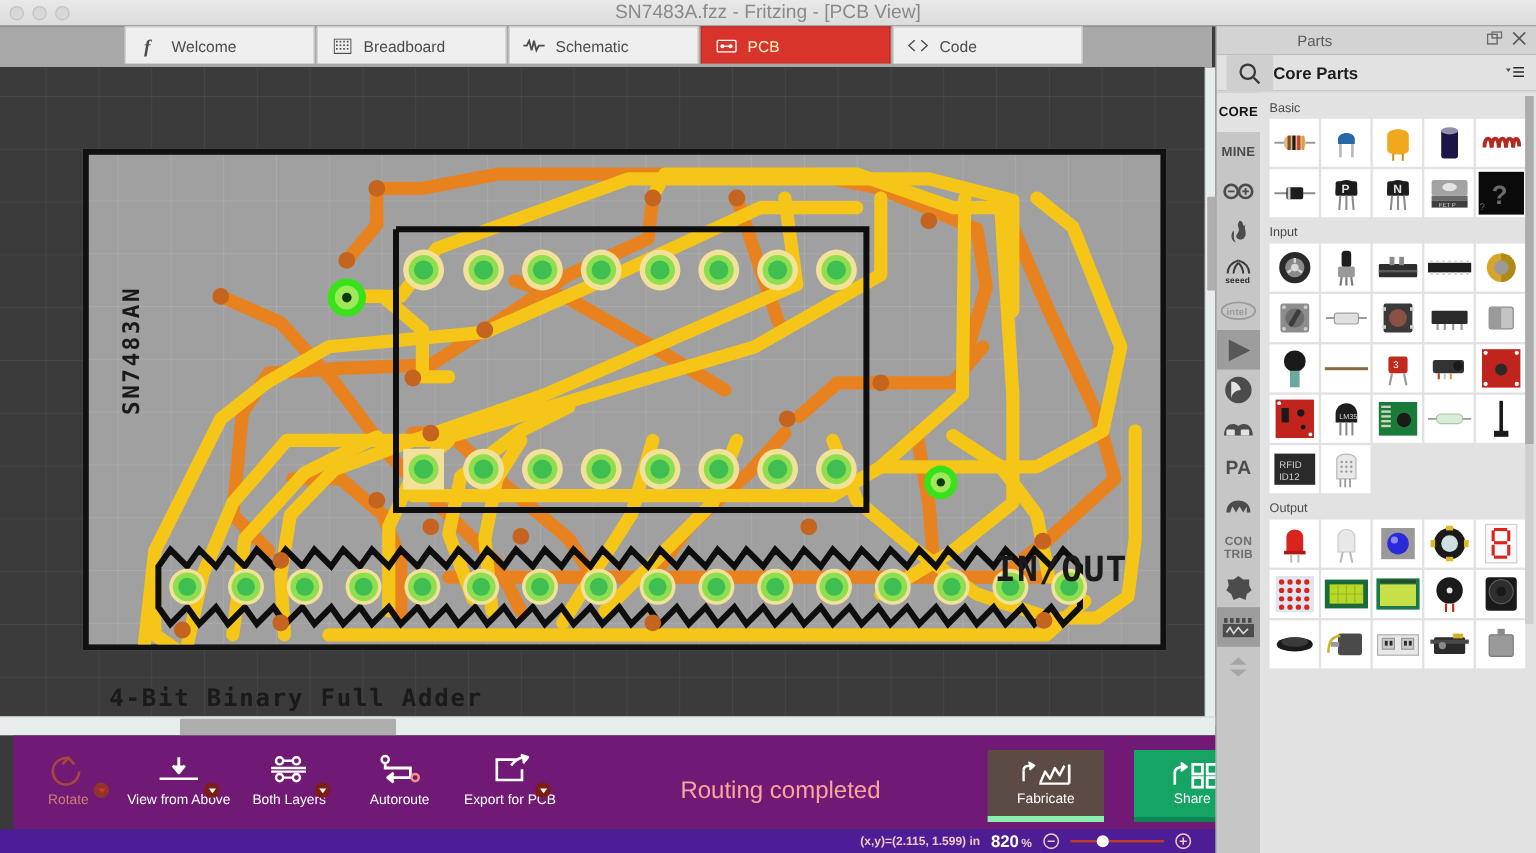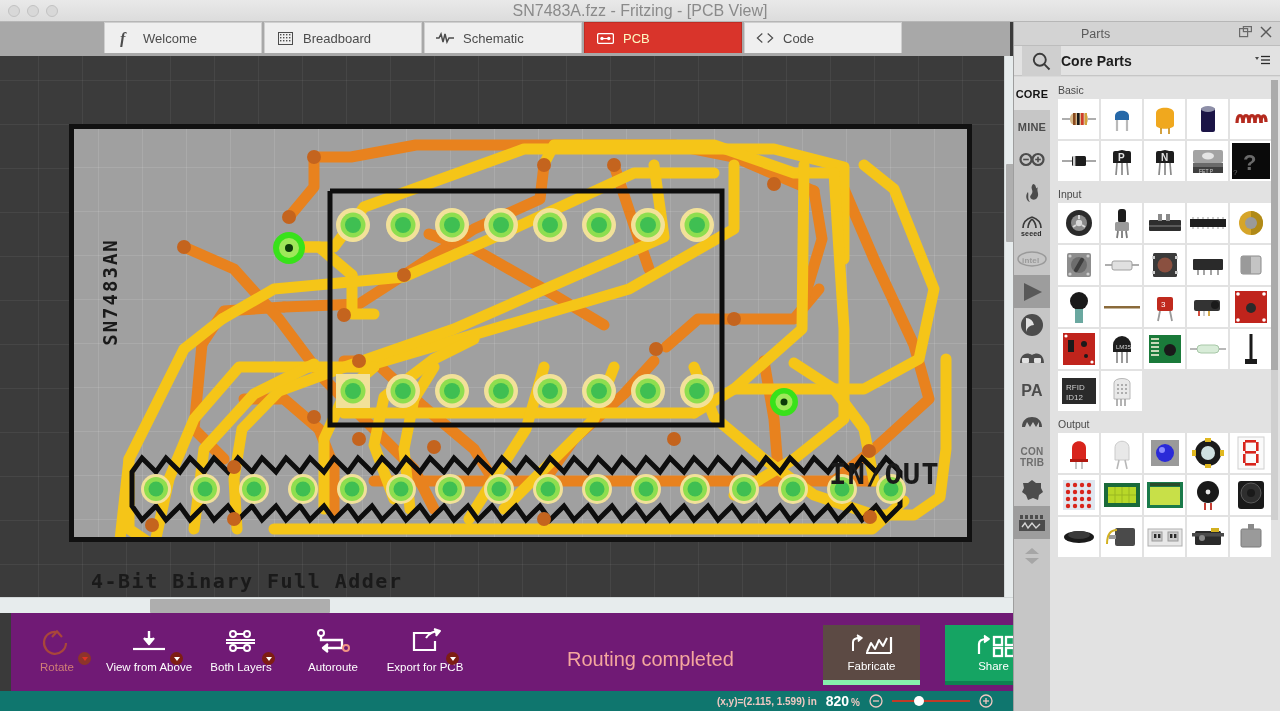--- a/index.html
+++ b/index.html
@@ -144,21 +144,21 @@
     position: absolute; top: 625px; width: 97px; height: 60px;
     color: #fff; text-align: center; font-size: 11.5px;
     display: flex; flex-direction: column; align-items: center; justify-content: center; gap: 2px;
   }
   .btn-fab { left: 823px; background: #5c4a44; border-bottom: 5px solid #86efac; }
   .btn-share { left: 945px; background: #15a463; border-bottom: 4px solid #0d8350; }
 
   
   .statusbar {
     position: absolute; left: 0; top: 691px; width: 1013px; height: 20px;
-    background: #0f766e; color: #f0c8c2; font-size: 10px;
+    background: #4c1d95; color: #f0c8c2; font-size: 10px;
     display: flex; align-items: center; justify-content: flex-end; gap: 9px;
     padding-right: 20px; font-weight: bold;
   }
   .zoom-pct { font-size: 14px; color: #fff; font-weight: bold; }
   .zoom-pct .unit { font-size: 10px; color: #f0c8c2; margin-left: 2px; }
   .zoom-slider { position: relative; width: 78px; height: 12px; display: flex; align-items: center; }
   .zoom-slider .rail { position: absolute; left: 0; right: 0; height: 2px; background: #c23a27; }
   .zoom-slider .knob { position: absolute; left: 22px; width: 10px; height: 10px; border-radius: 50%; background: #fff; }
 
   

